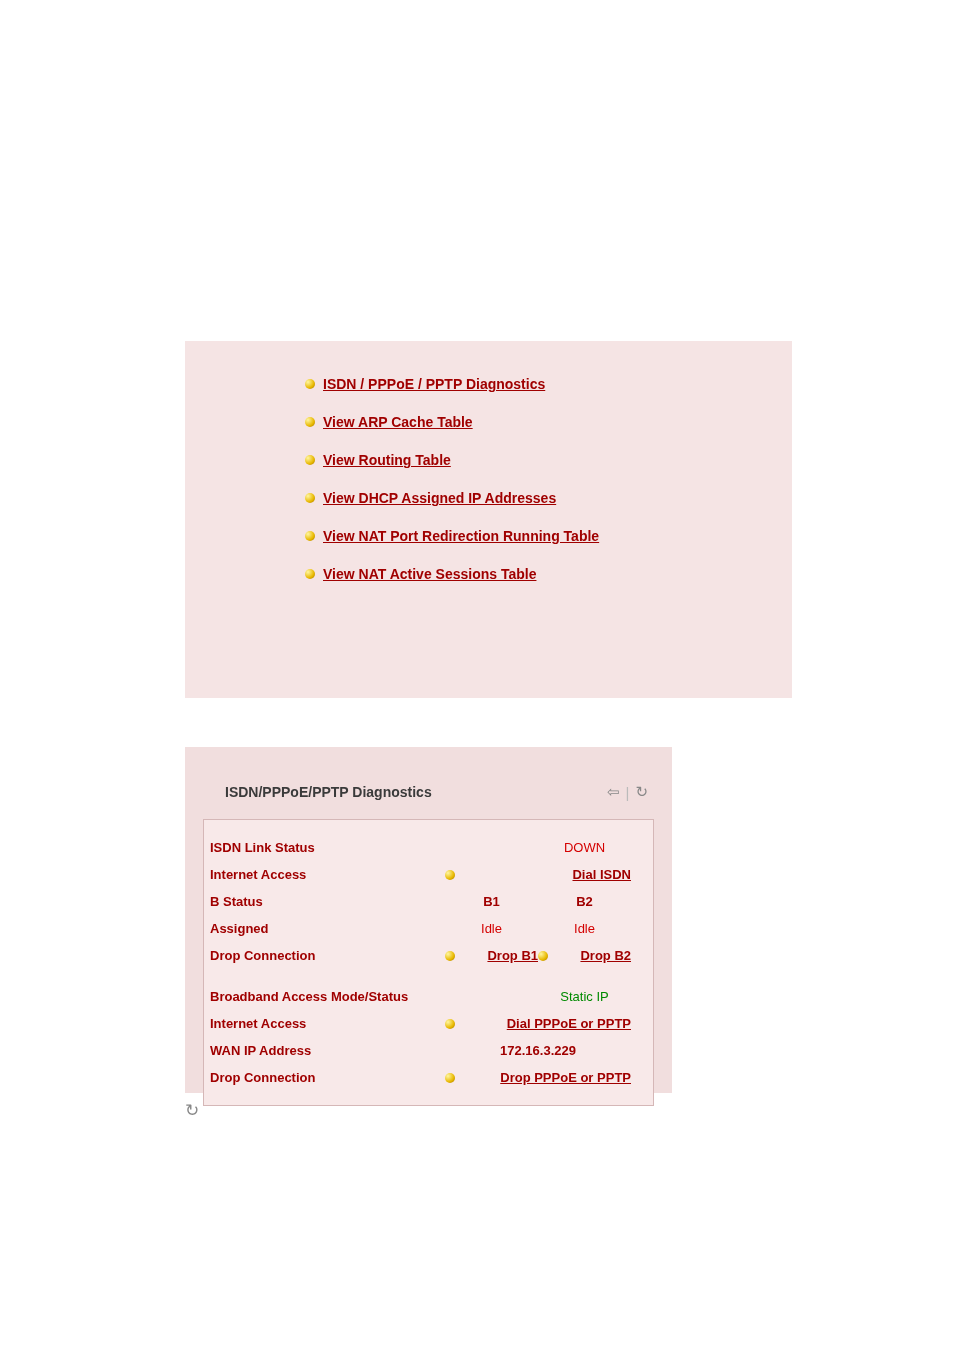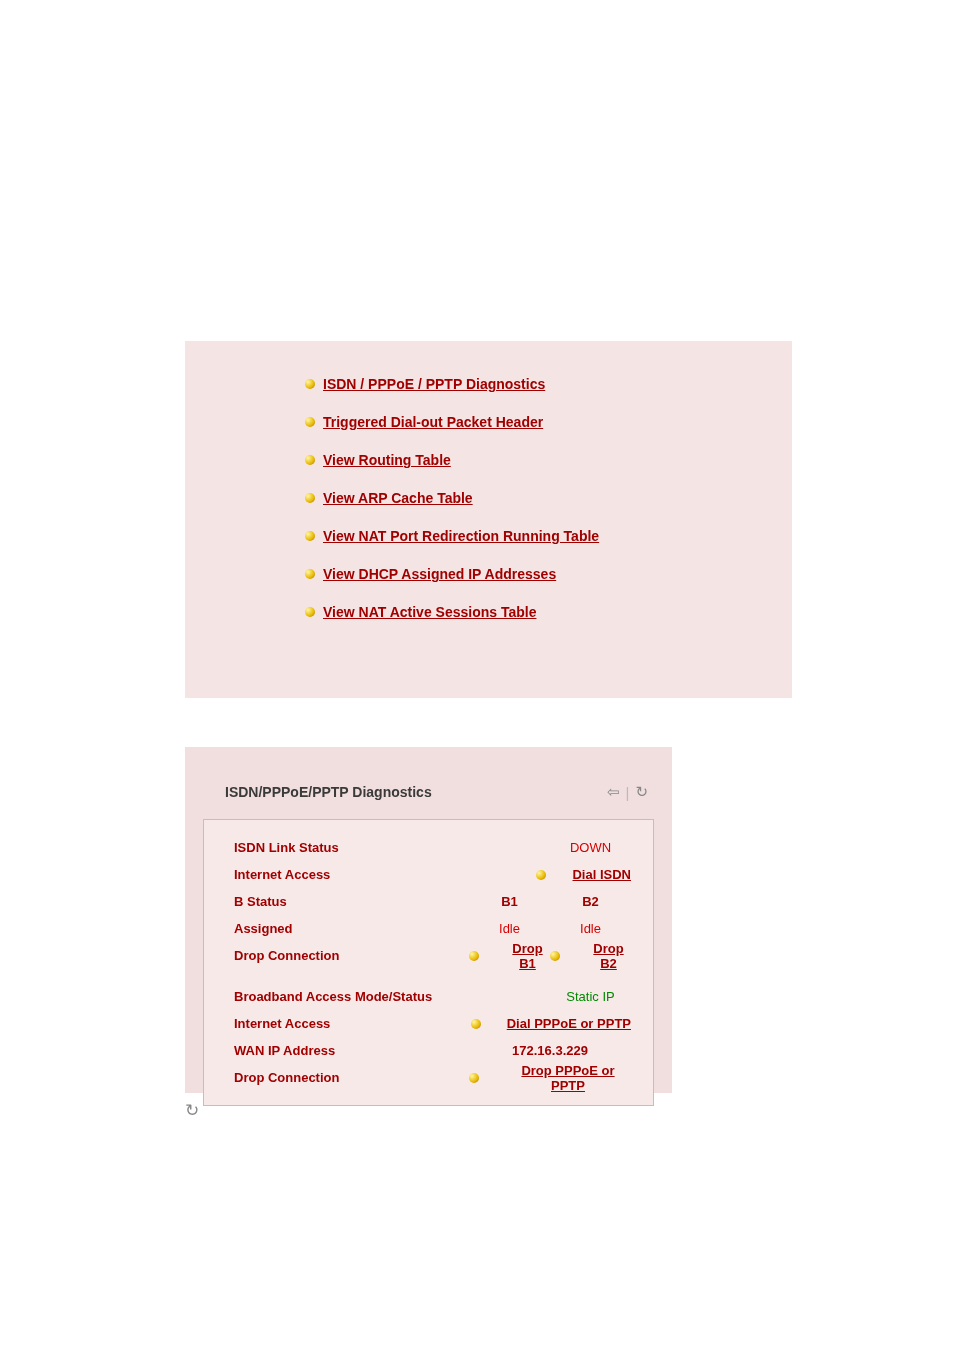--- a/index.html
+++ b/index.html
@@ -73,21 +73,21 @@
     color: #888;
     font-size: 15px;
   }
   .nav-divider {
     color: #bbb;
   }
   .diag-box {
     margin: 0 18px 0 18px;
     background: #f8e9e9;
     border: 1px solid #d5b7b7;
-    padding: 14px 22px 14px 30px;
+    padding: 14px 22px 14px 6px;
   }
   .diag-row {
     display: flex;
     align-items: center;
     height: 27px;
   }
   .diag-label {
     flex: 0 0 235px;
     color: #a00000;
     font-weight: bold;
@@ -102,21 +102,21 @@
   .value-green { color: #008a00; font-weight: normal; }
   .value-dark { color: #a00000; font-weight: bold; }
   .link-drop {
     color: #a00000;
     font-weight: bold;
     text-decoration: underline;
   }
   .with-bullet {
     display: inline-flex;
     align-items: center;
-    justify-content: flex-end;
+    justify-content: space-between;
     gap: 18px;
   }
   .section-gap { height: 14px; }
   .footer-icon {
     position: absolute;
     top: 1100px;
     left: 185px;
     color: #888;
     font-size: 17px;
   }
@@ -127,37 +127,33 @@
 <div class="page">
 
   <div class="panel1">
     <div class="menu-list">
       <div class="menu-item">
         <span class="bullet"></span>
         <span class="menu-link">ISDN / PPPoE / PPTP Diagnostics</span>
       </div>
       <div class="menu-item">
         <span class="bullet"></span>
-        <span class="menu-link">Triggered Dial-out Packet Header</span>
+        <span class="menu-link">View ARP Cache Table</span>
       </div>
       <div class="menu-item">
         <span class="bullet"></span>
         <span class="menu-link">View Routing Table</span>
       </div>
       <div class="menu-item">
         <span class="bullet"></span>
-        <span class="menu-link">View ARP Cache Table</span>
+        <span class="menu-link">View DHCP Assigned IP Addresses</span>
       </div>
       <div class="menu-item">
         <span class="bullet"></span>
         <span class="menu-link">View NAT Port Redirection Running Table</span>
-      </div>
-      <div class="menu-item">
-        <span class="bullet"></span>
-        <span class="menu-link">View DHCP Assigned IP Addresses</span>
       </div>
       <div class="menu-item">
         <span class="bullet"></span>
         <span class="menu-link">View NAT Active Sessions Table</span>
       </div>
     </div>
   </div>
 
   <div class="panel2">
     <div class="panel2-header">

